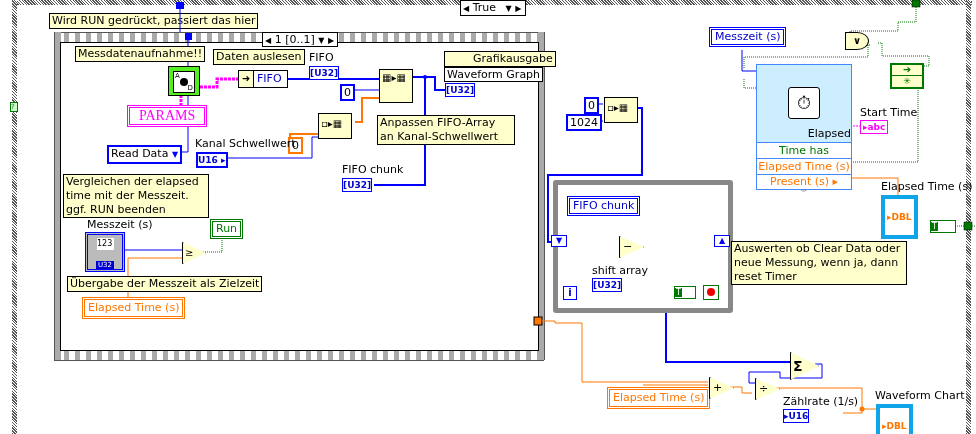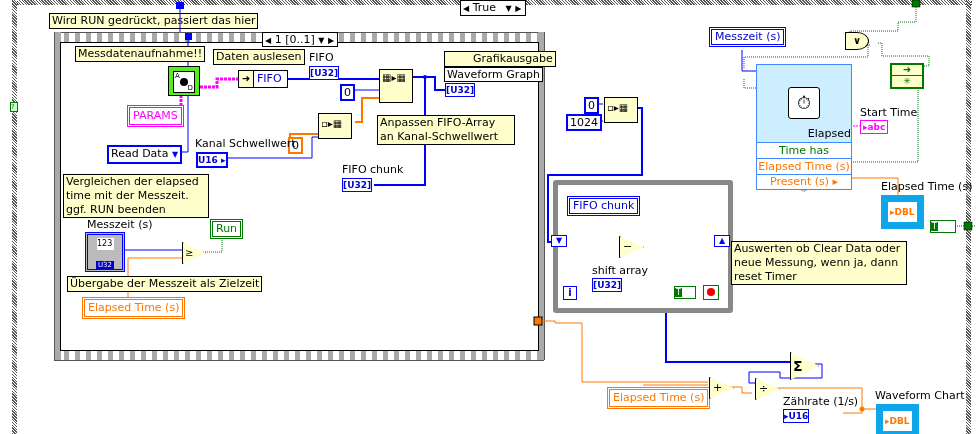--- a/index.html
+++ b/index.html
@@ -6,24 +6,24 @@
   body{width:976px;height:434px;position:relative;overflow:hidden;font-family:"DejaVu Sans",sans-serif;font-size:11px;}
   .abs{position:absolute;}
   svg.wires{position:absolute;left:0;top:0;width:976px;height:434px;pointer-events:none;}
   
   .hatch{position:absolute;background:repeating-linear-gradient(45deg,#555 0 1px,#fff 1px 2px,#555 2px 3px,#fff 3px 4px);}
   .note{position:absolute;background:#ffffcc;border:1px solid #000;color:#000;font-size:11px;line-height:14px;padding:0 2px;white-space:nowrap;}
   .label{position:absolute;color:#000;font-size:11px;white-space:nowrap;}
   .ctl-blue{position:absolute;border:2px solid #0000ff;background:#fff;color:#0000cc;font-size:11px;padding:0 2px;line-height:14px;}
   .ctl-blue-dbl{position:absolute;border:3px double #0000ff;background:#fff;color:#0000cc;font-size:11px;padding:0 3px;line-height:14px;}
   .ind{position:absolute;border:1px solid #0000ff;background:#fff;color:#0000cc;font-size:9px;font-weight:bold;line-height:12px;padding:0 0;}
-  .ind-or{position:absolute;border:7px solid #0ea5e9;background:#fff;color:#ff7700;font-size:9px;font-weight:bold;line-height:12px;padding:4px 2px;}
+  .ind-or{position:absolute;border:4px solid #0ea5e9;background:#fff;color:#ff7700;font-size:9px;font-weight:bold;line-height:12px;padding:12px 2px;}
   .ind-pk{position:absolute;border:1px solid #ff00ff;background:#fff;color:#ff00ff;font-size:9px;font-weight:bold;line-height:12px;padding:0 2px;}
   .or-local{position:absolute;border:3px double #ff7700;background:#fff;color:#ff7700;font-size:11px;padding:1px 3px;line-height:14px;}
-  .pk-local{position:absolute;border:3px double #ff00ff;background:#fff;color:#ff00ff;font-size:11px;padding:1px 3px;line-height:14px;}
+  .pk-local{position:absolute;border:3px double #ff00ff;background:#fff;color:#ff00ff;font-size:14px;padding:1px 9px;line-height:14px;font-family:Liberation Serif, serif;}
   .gr-local{position:absolute;border:3px double #007700;background:#fff;color:#007700;font-size:11px;padding:0 3px;line-height:14px;}
   .const-b{position:absolute;border:2px solid #0000ff;background:#fff;color:#000;font-size:11px;padding:0 2px;line-height:13px;}
   .const-o{position:absolute;border:2px solid #ff7700;background:#fff;color:#000;font-size:11px;padding:0 2px;line-height:13px;}
   .node{position:absolute;background:#ffffcc;border:1px solid #000;}
   .film{position:absolute;height:9px;background:#aaa;border-top:1px solid #555;border-bottom:1px solid #555;
         background-image:repeating-linear-gradient(90deg,#aaa 0 4px,#fff 4px 10px,#aaa 10px 11px);}
   .selector{position:absolute;background:#fff;border:1px solid #000;font-size:11px;line-height:14px;padding:0 2px;white-space:nowrap;}
 </style>
 </head>
 <body>

